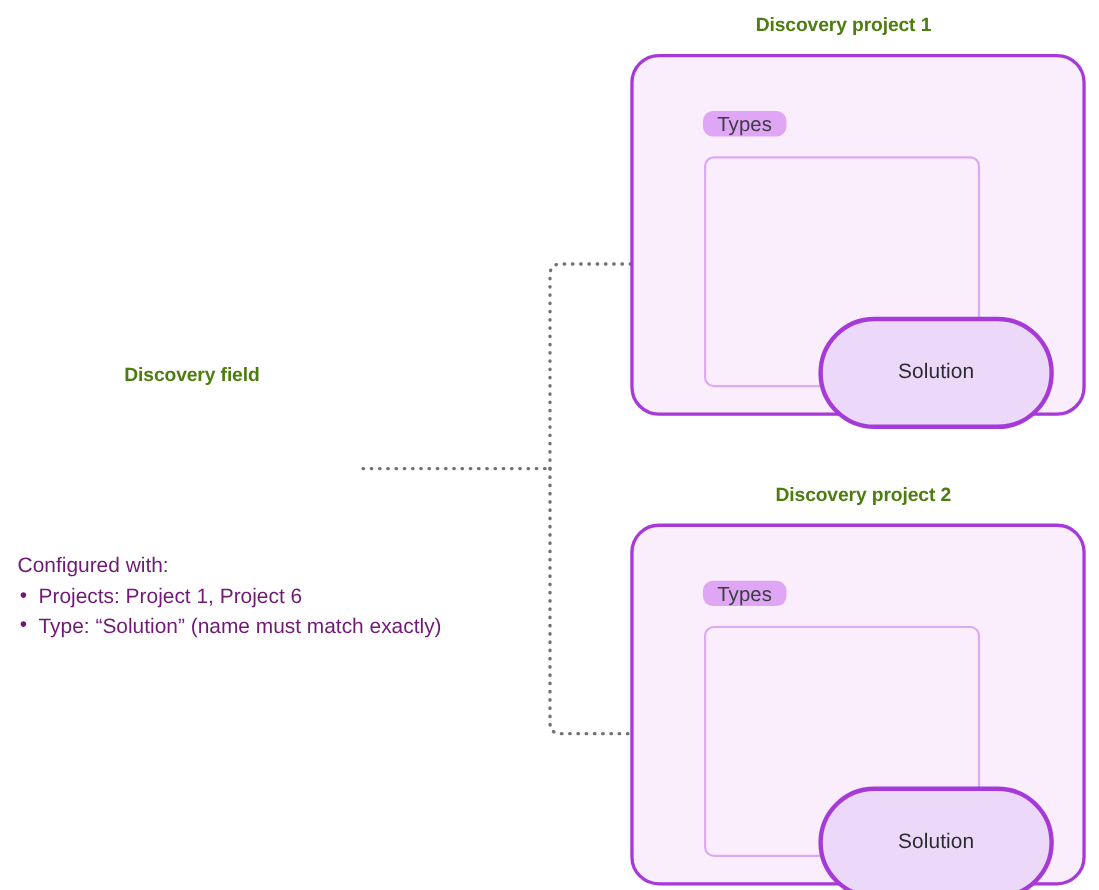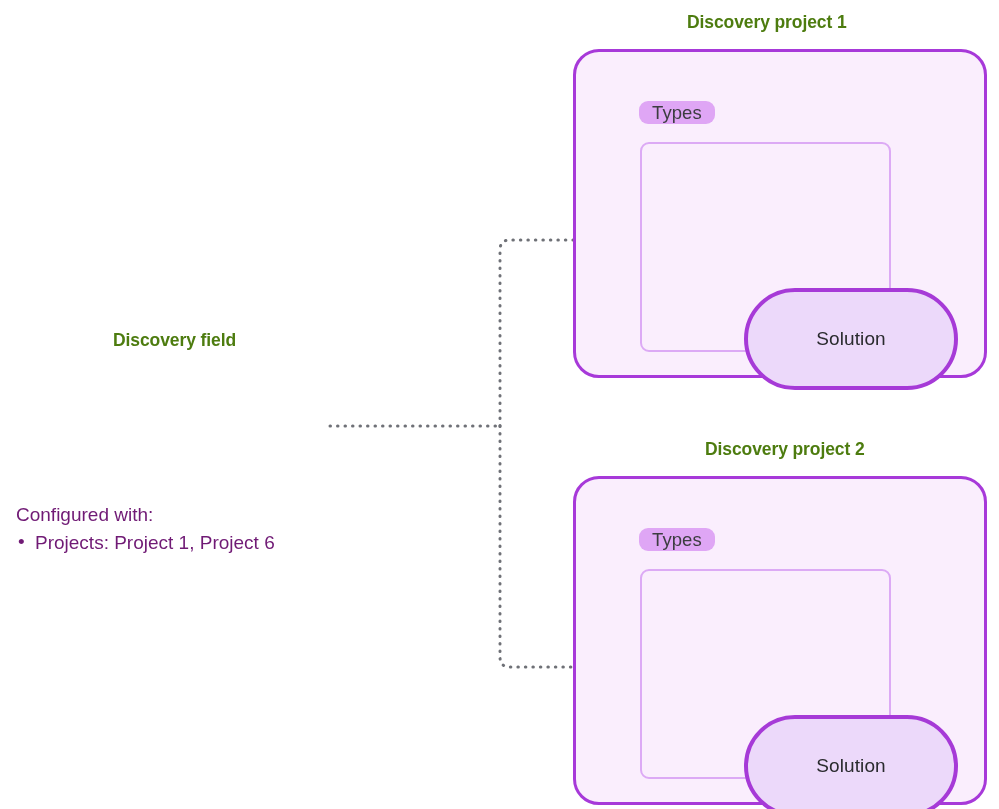--- a/index.html
+++ b/index.html
@@ -175,20 +175,21 @@
     <path d="M661 658 L673 667 L661 675.5" fill="none" stroke="#6f7177" stroke-width="3" stroke-linecap="round" stroke-linejoin="round"></path>
   </svg>
 
   <div class="caption" id="caption-connection-field">Discovery field</div>
 
 
   <div class="config-block">
     <p class="config-intro">Configured with:</p>
     <ul>
       <li>Projects: Project 1, Project 6</li>
+      <li>Type: “Solution” (name must match exactly)</li>
     </ul>
   </div>
 
   <div class="caption" id="caption-project-1">Discovery project 1</div>
 
   <div class="project-card" id="project-card-1">
     <div class="types-badge">
       <span class="badge-label">Types</span>
     </div>
     <div class="types-box">

